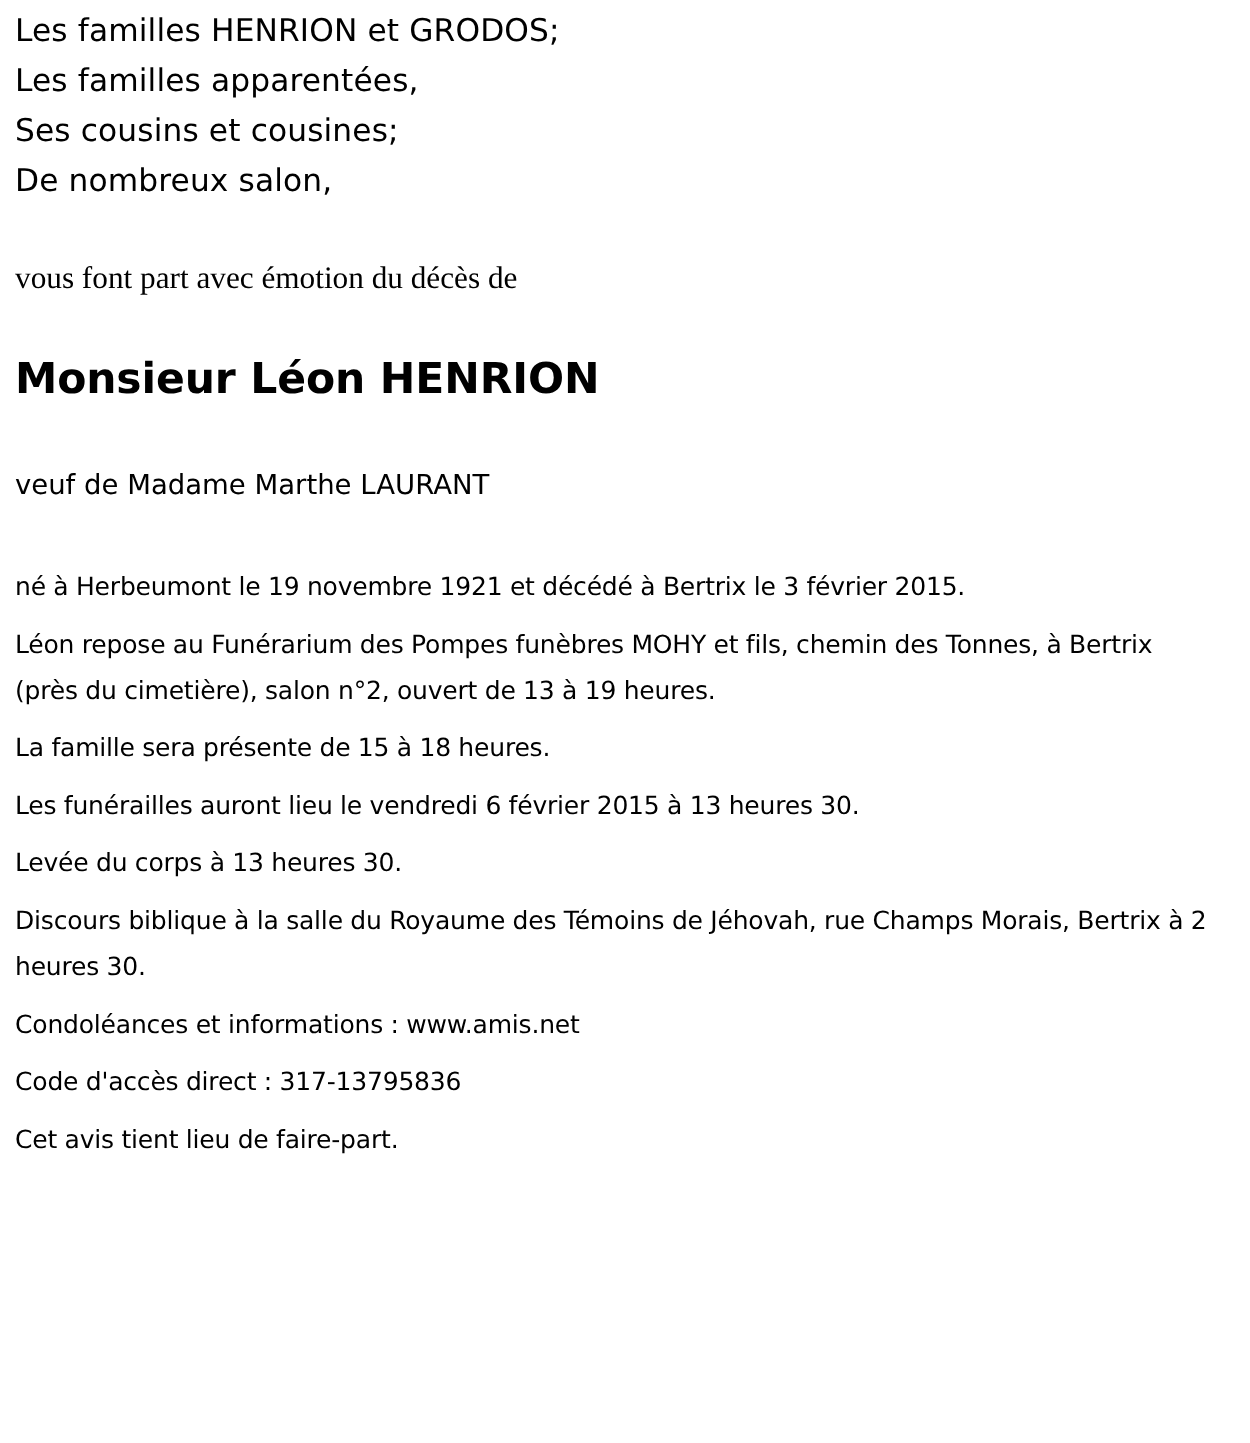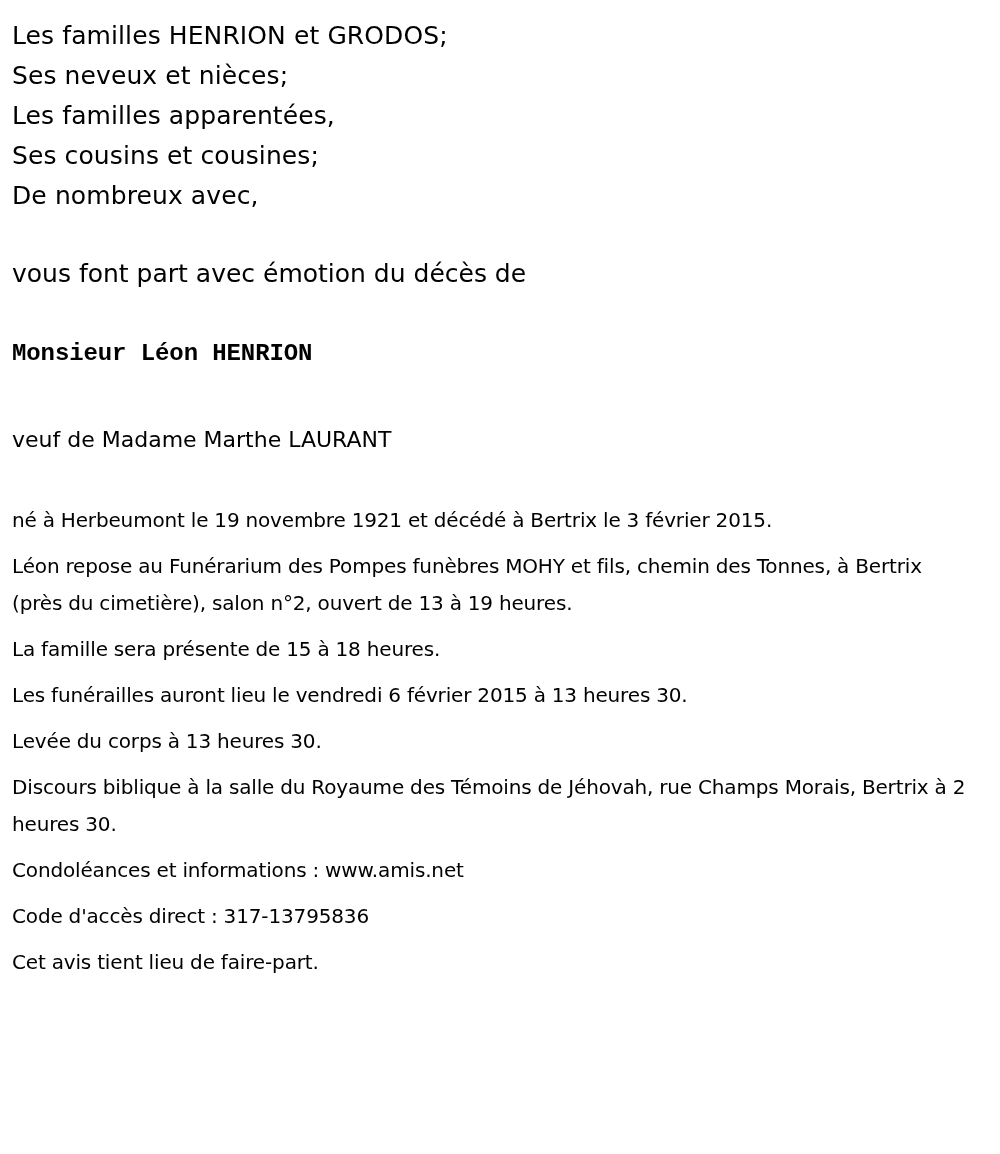--- a/index.html
+++ b/index.html
@@ -13,21 +13,21 @@
     height: 1154px;
     font-family: "DejaVu Sans", "Liberation Sans", sans-serif;
     color: #000000;
     -webkit-font-smoothing: antialiased;
   }
 
   .notice {
     box-sizing: border-box;
     width: 1000px;
     min-height: 1154px;
-    padding: 16px 30px 0 12px;
+    padding: 5px 30px 0 12px;
     border-radius: 18px;
   }
 
   
   .relatives {
     margin: 0;
     padding: 0;
     list-style: none;
   }
   .relatives li {
@@ -37,31 +37,31 @@
     letter-spacing: 0.1px;
     white-space: nowrap;
   }
 
   
   .lead-in {
     font-size: 25px;
     line-height: 40px;
     margin: 38px 0 0 0;
     white-space: nowrap;
+    font-family: Liberation Serif, serif;
   }
 
   
   .deceased-name {
-    font-size: 24px;
+    font-size: 34px;
     line-height: 44px;
     font-weight: 700;
     margin: 38px 0 0 0;
     letter-spacing: -0.1px;
     white-space: nowrap;
-    font-family: Liberation Mono, monospace;
   }
 
   
   .spouse-line {
     font-size: 22px;
     line-height: 40px;
     margin: 44px 0 0 0;
     white-space: nowrap;
   }
 
@@ -84,24 +84,23 @@
     margin-bottom: 15px;
   }
 </style>
 </head>
 <body>
 
 <div class="notice">
 
   <ul class="relatives">
     <li>Les familles HENRION et GRODOS;</li>
-    <li>Ses neveux et nièces;</li>
     <li>Les familles apparentées,</li>
     <li>Ses cousins et cousines;</li>
-    <li>De nombreux avec,</li>
+    <li>De nombreux salon,</li>
   </ul>
 
   <p class="lead-in">vous font part avec émotion du décès de</p>
 
   <h1 class="deceased-name">Monsieur Léon HENRION</h1>
 
   <p class="spouse-line">veuf de Madame Marthe LAURANT</p>
 
   <div class="details">
     <p>né à Herbeumont le 19 novembre 1921 et décédé à Bertrix le 3 février 2015.</p>

